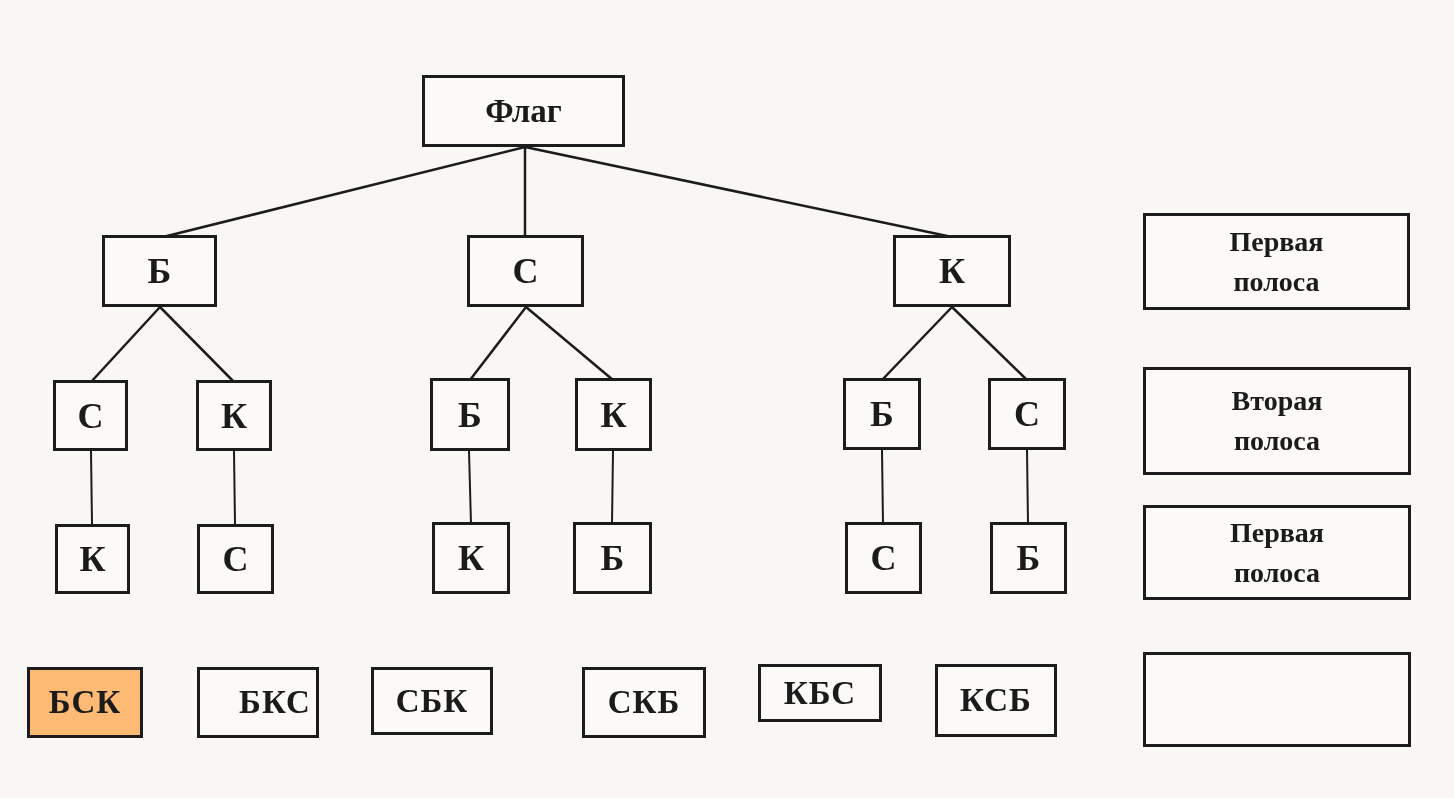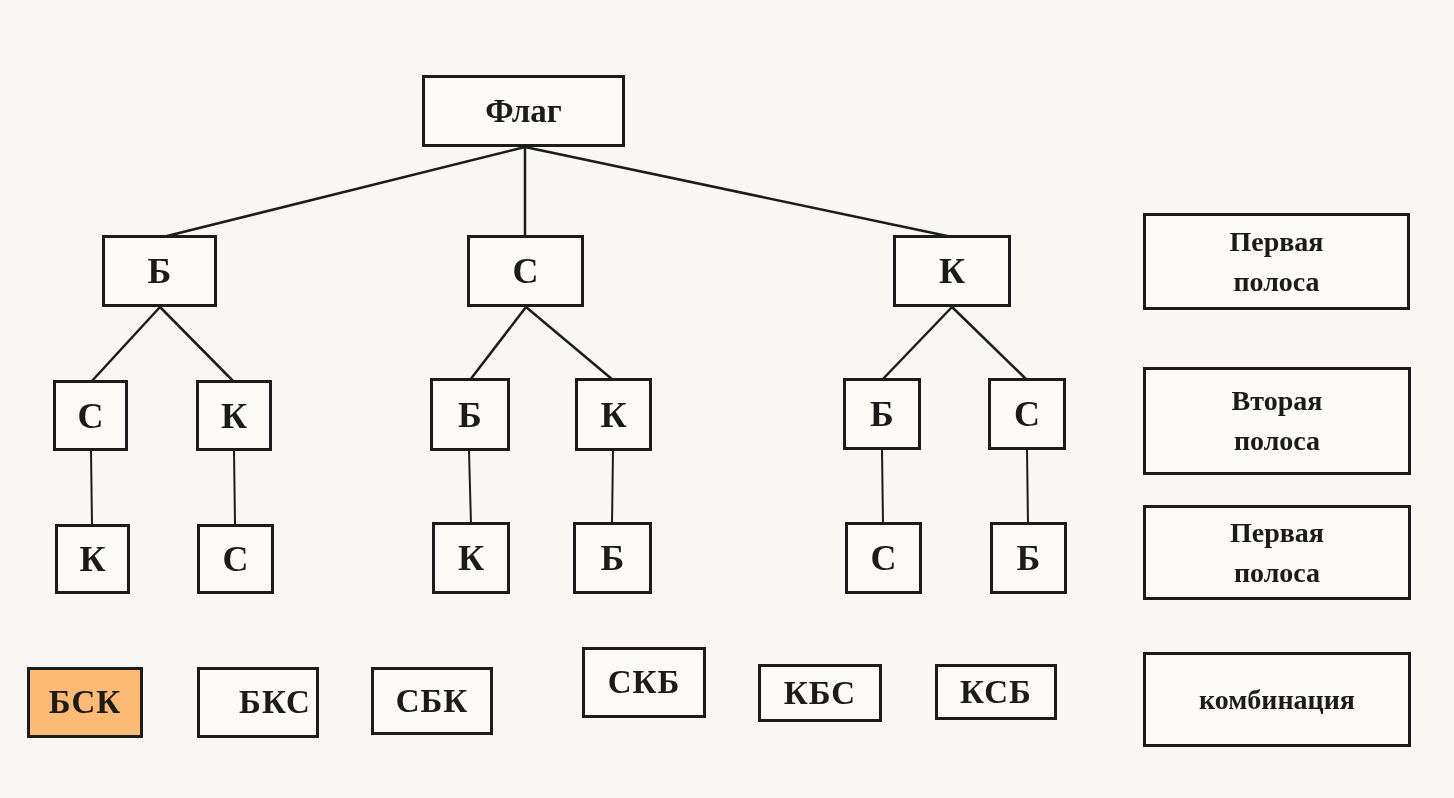--- a/index.html
+++ b/index.html
@@ -122,39 +122,38 @@
 
   <div class="node combo highlight" style="left:27px; top:667px; width:116px; height:71px;">
     <span>БСК</span>
   </div>
   <div class="node combo" style="left:197px; top:667px; width:122px; height:71px;padding-left:34px;">
     <span>БКС</span>
   </div>
   <div class="node combo" style="left:371px; top:667px; width:122px; height:68px;">
     <span>СБК</span>
   </div>
-  <div class="node combo" style="left:582px; top:647px; width:124px; height:71px;">
+  <div class="node combo" style="left:582px; top:667px; width:124px; height:71px;">
     <span>СКБ</span>
   </div>
   <div class="node combo" style="left:758px; top:664px; width:124px; height:58px;">
     <span>КБС</span>
   </div>
-  <div class="node combo" style="left:935px; top:664px; width:122px; height:56px;">
+  <div class="node combo" style="left:935px; top:664px; width:122px; height:73px;">
     <span>КСБ</span>
   </div>
 
   <div class="node rowlabel" style="left:1143px; top:213px; width:267px; height:97px;">
     <span>Первая</span>
     <span>полоса</span>
   </div>
   <div class="node rowlabel" style="left:1143px; top:367px; width:268px; height:108px;">
     <span>Вторая</span>
     <span>полоса</span>
   </div>
   <div class="node rowlabel" style="left:1143px; top:505px; width:268px; height:95px;">
     <span>Первая</span>
     <span>полоса</span>
   </div>
   <div class="node rowlabel" style="left:1143px; top:652px; width:268px; height:95px;">
-    <span>комбинация</span>
   </div>
 
 </div>
 
 </body></html>

